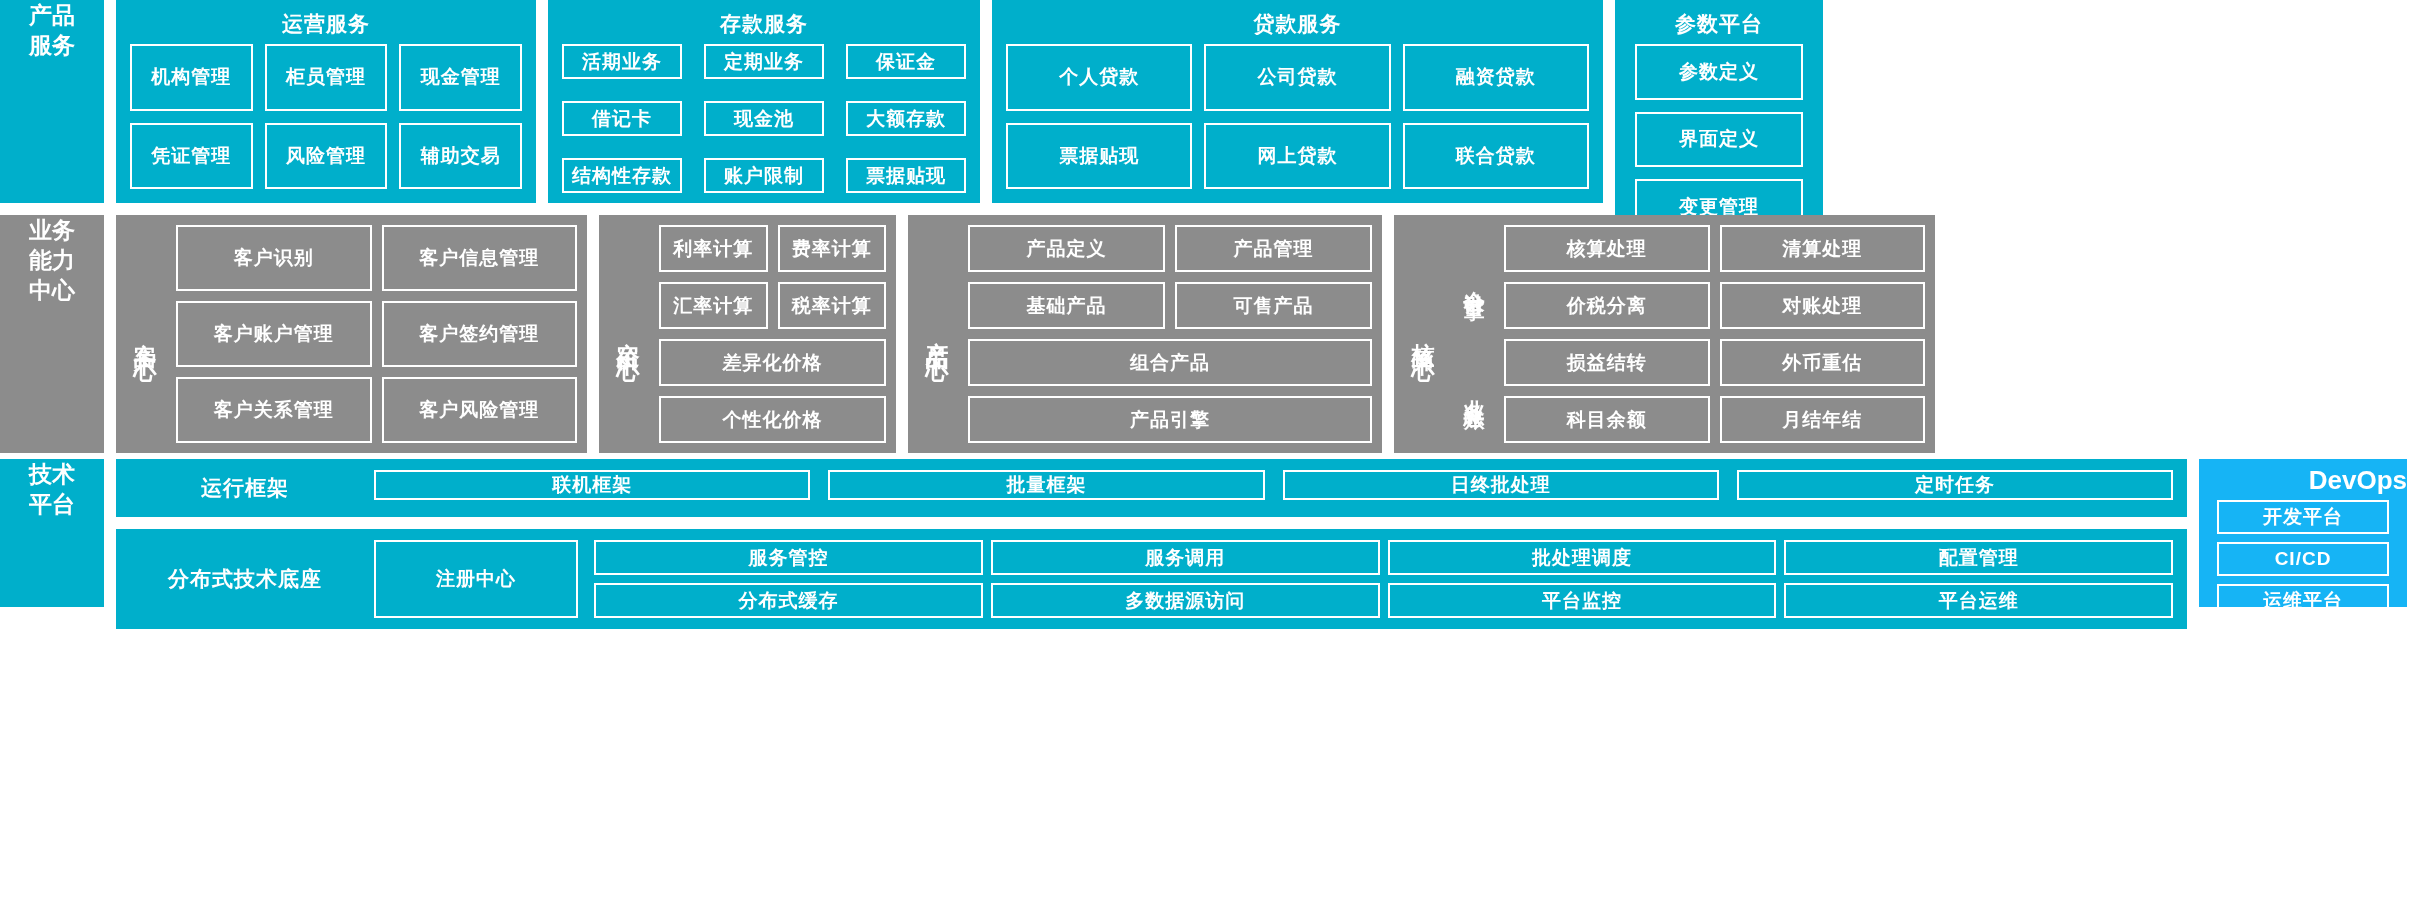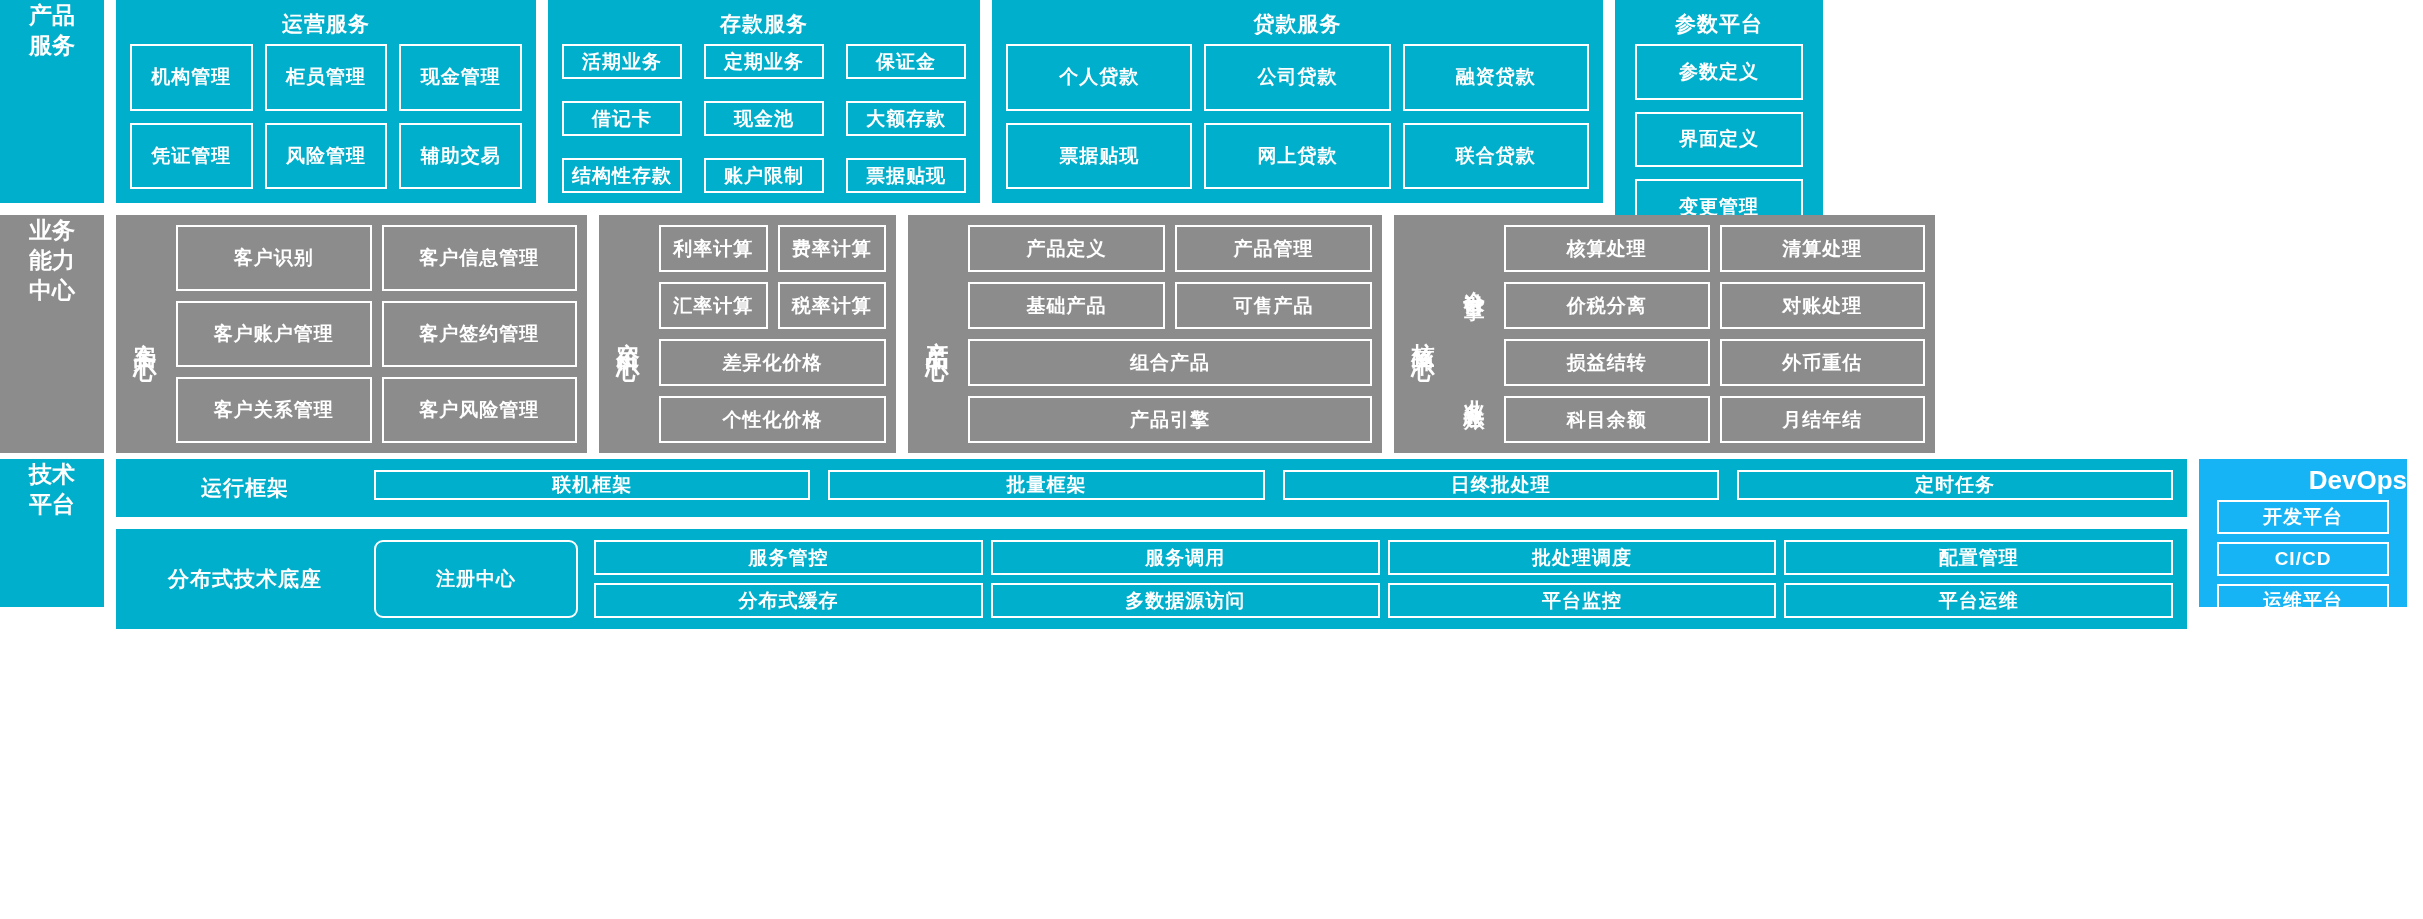--- a/index.html
+++ b/index.html
@@ -78,21 +78,21 @@
   .tech-stack{width:2071px;display:flex;flex-direction:column;gap:12px;}
   .tech-panel{display:flex;align-items:center;padding:10px 14px;box-sizing:border-box;gap:14px;}
   .tech-name{
     color:#fff;font-weight:bold;font-size:21px;flex:0 0 230px;text-align:center;
     letter-spacing:1px;
   }
   .runtime-panel{height:58px;}
   .runtime-cells{flex:1;display:grid;grid-template-columns:repeat(4,1fr);gap:18px;height:36px;}
   .dist-panel{height:100px;}
   .dist-right{flex:1;display:flex;gap:16px;height:78px;}
-  .reg-cell{flex:0 0 204px;border-radius:9px;}
+  .reg-cell{flex:0 0 204px;}
   .dist-grid{flex:1;display:grid;grid-template-columns:repeat(4,1fr);grid-template-rows:1fr 1fr;gap:8px;}
   .devops-col{width:208px;display:flex;flex-direction:column;align-items:stretch;}
   .devops-title{color:#fff;font-weight:bold;font-size:26px;text-align:right;padding:6px 0 4px 0;}
   .devops-list{display:flex;flex-direction:column;gap:8px;padding:0 18px 10px 18px;}
   .devops-list .cell{height:34px;font-size:19px;}
 </style>
 </head>
 <body>
 
 <div class="canvas">

